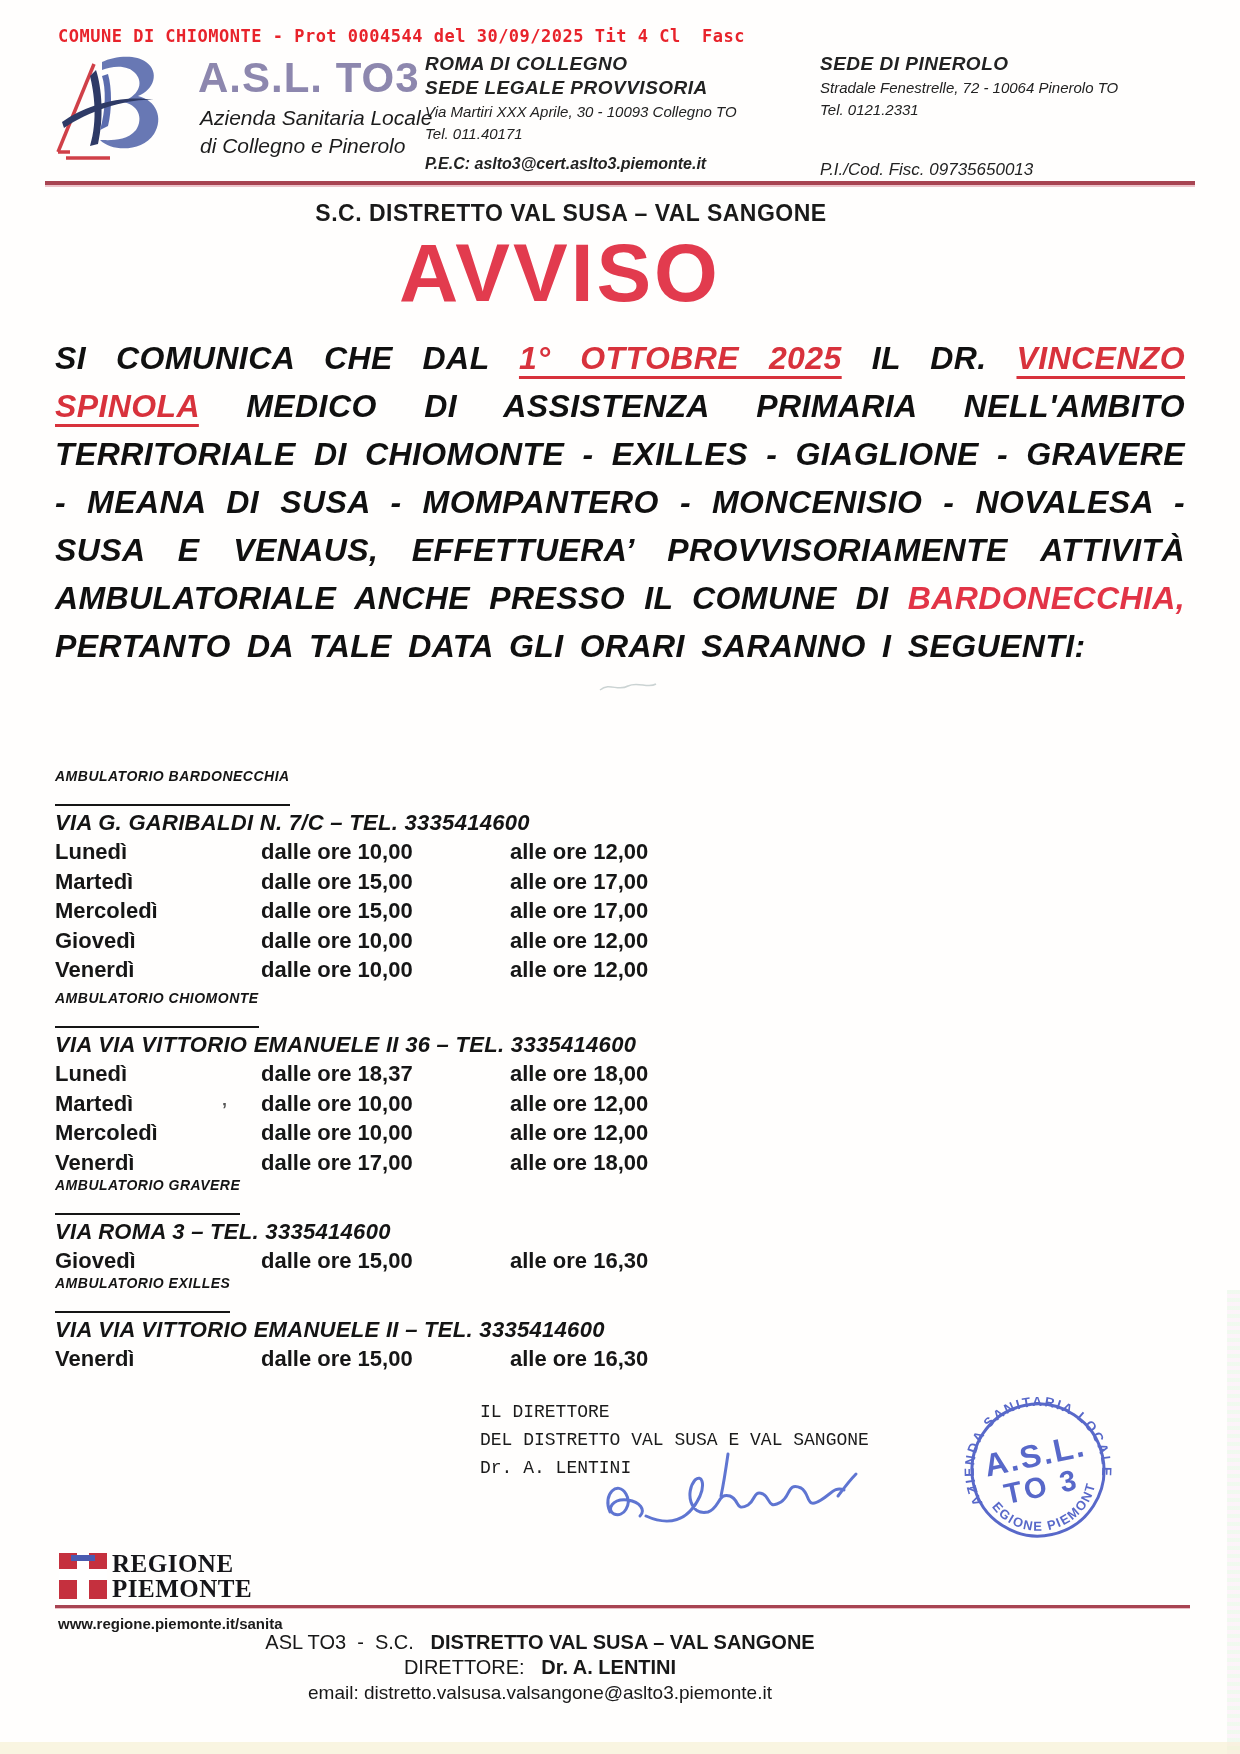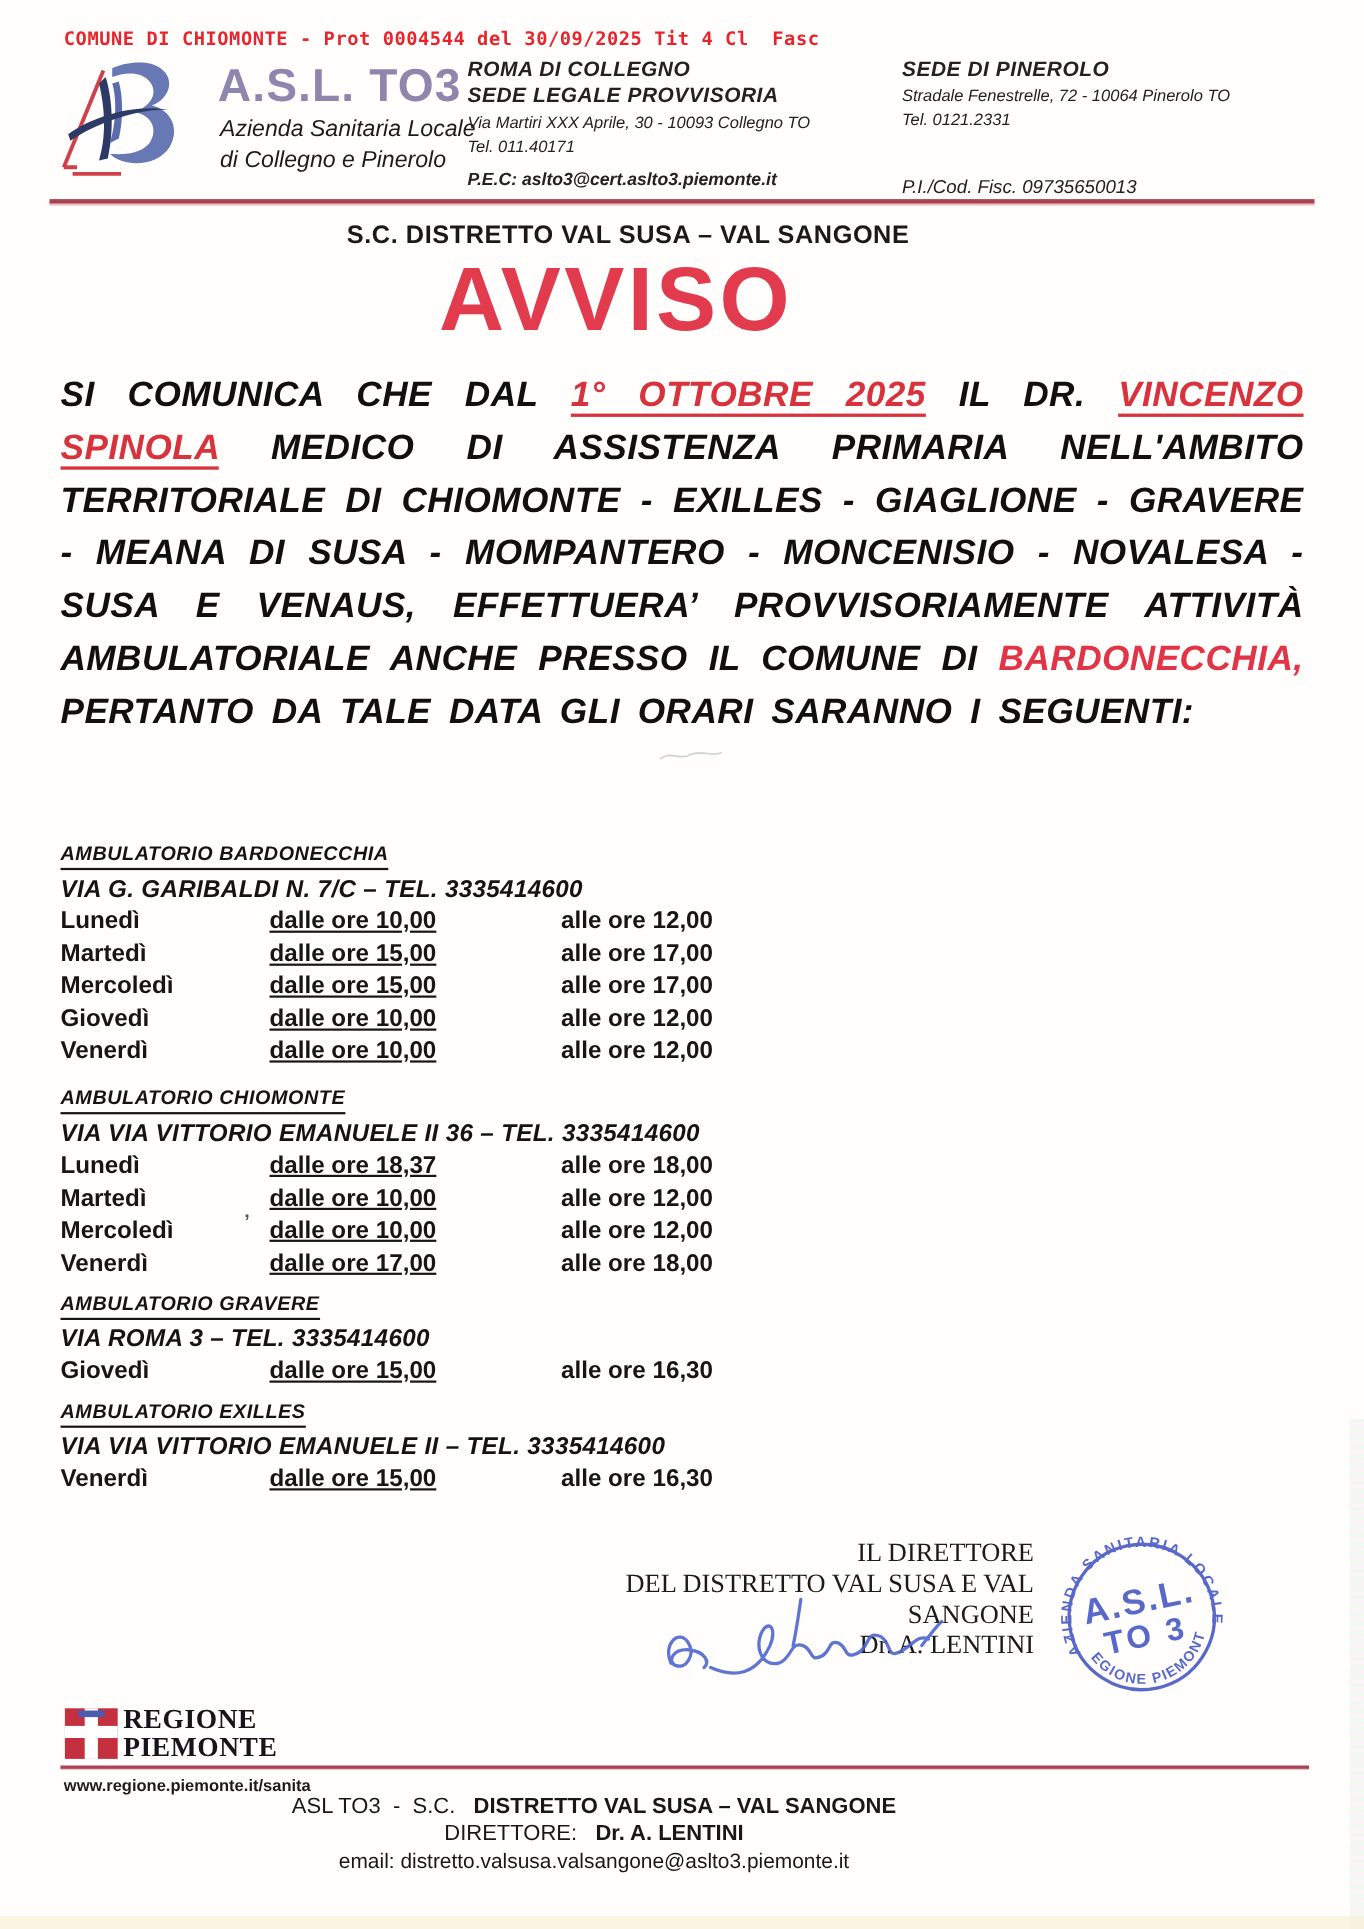--- a/index.html
+++ b/index.html
@@ -38,33 +38,33 @@
     letter-spacing:.4px;word-spacing:7px;text-align:justify;color:#101010;
   }
   .seg-black{color:#101010;}
   .seg-red{color:#e23446;}
   .seg-red-underline{color:#d8323c;text-decoration:underline;text-decoration-thickness:3px;text-underline-offset:7px;text-decoration-color:#d8323c;}
 
   
   .clinic{left:55px;width:1130px;}
   .clinic-0{top:763px;} .clinic-1{top:985px;} .clinic-2{top:1172px;} .clinic-3{top:1270px;}
   .clinic-name{
-    font-size:18px;font-weight:bold;font-style:italic;letter-spacing:.5px;
-    width:fit-content;border-bottom:2.5px solid #151515;padding-bottom:0;line-height:26px;
+    font-size:14px;font-weight:bold;font-style:italic;letter-spacing:.5px;
+    width:fit-content;border-bottom:2.5px solid #151515;padding-bottom:15px;line-height:26px;
   }
   .clinic-address{font-size:22px;font-weight:bold;font-style:italic;letter-spacing:.3px;line-height:28px;margin-top:3px;}
   .clinic-rows{margin-top:2px;}
   .clinic-row{position:relative;height:29.5px;font-size:22px;font-weight:bold;color:#161616;}
   .clinic-row .cell{position:absolute;top:0;white-space:nowrap;}
   .clinic-row .c0{left:0;}
-  .clinic-row .c1{left:190px;text-decoration:underline;}
+  .clinic-row .c1{left:206px;}
   .clinic-row .c2{left:455px;}
 
   
-  .sig-block{left:480px;top:1398px;width:460px;text-align:right;font-family:Liberation Serif, serif;font-size:24px;line-height:28px;color:#1b1b1b;}
+  .sig-block{left:480px;top:1398px;width:460px;text-align:left;font-family:Liberation Mono, monospace;font-size:18px;line-height:28px;color:#1b1b1b;}
   .signature-svg{left:588px;top:1450px;}
   .stamp-svg{left:950px;top:1382px;}
 
   
   .region-logo{left:58px;top:1552px;}
   .region-text{left:112px;top:1551px;font-family:"Liberation Serif",serif;font-weight:bold;font-size:25px;line-height:25px;letter-spacing:.5px;color:#16161a;}
   .hr-bottom{left:55px;top:1605px;width:1135px;height:3px;background:#a84452;box-shadow:0 1px 0 rgba(222,146,160,.6);}
   .region-url{left:58px;top:1615px;font-size:15px;font-weight:bold;color:#1b1b1b;}
 
   .footer-block{left:0;top:1630px;width:1080px;text-align:center;font-size:20px;line-height:25px;color:#181818;}

